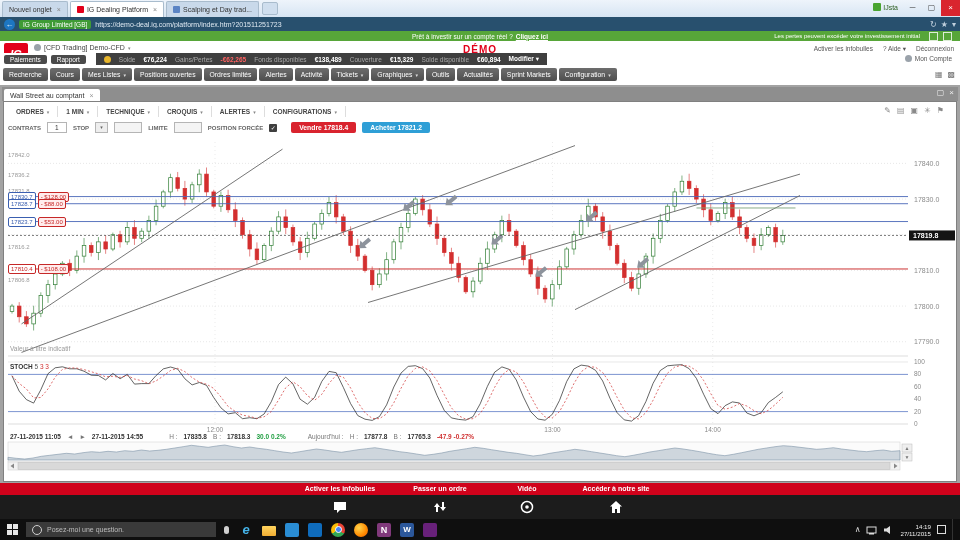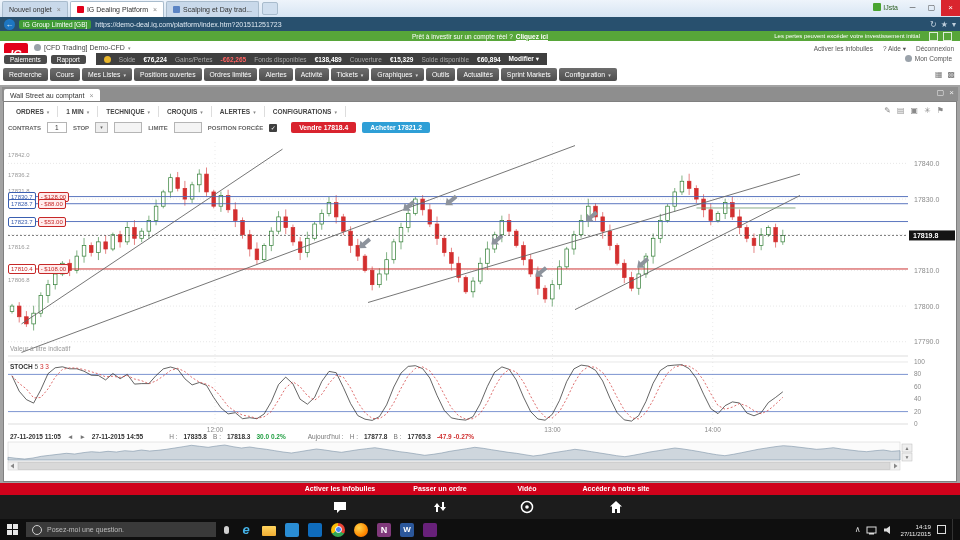--- a/index.html
+++ b/index.html
@@ -177,20 +177,21 @@
     <span class="pbox" style="right:8px;"></span>
   </div>
 
   <div id="header">
     <div id="iglogo">IG</div>
     <div id="acctsel">
       <span class="person"></span>
       <span>[CFD Trading] Demo-CFD</span>
       <span style="font-size:5px;color:#888;">▾</span>
     </div>
+    <div id="demo">DÉMO</div>
     <div id="hdr-right">
       <span>Activer les infobulles</span>
       <span><span>? Aide</span> ▾</span>
       <span>Déconnexion</span>
     </div>
   </div>
 
   <div id="acctrow">
     <span class="dkbtn">Paiements</span>
     <span class="dkbtn">Rapport</span>

